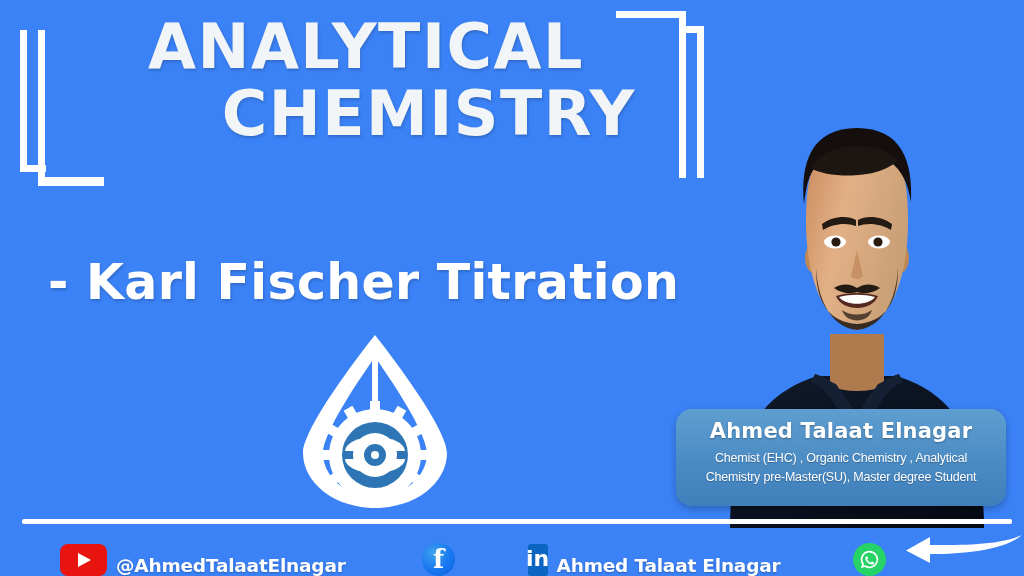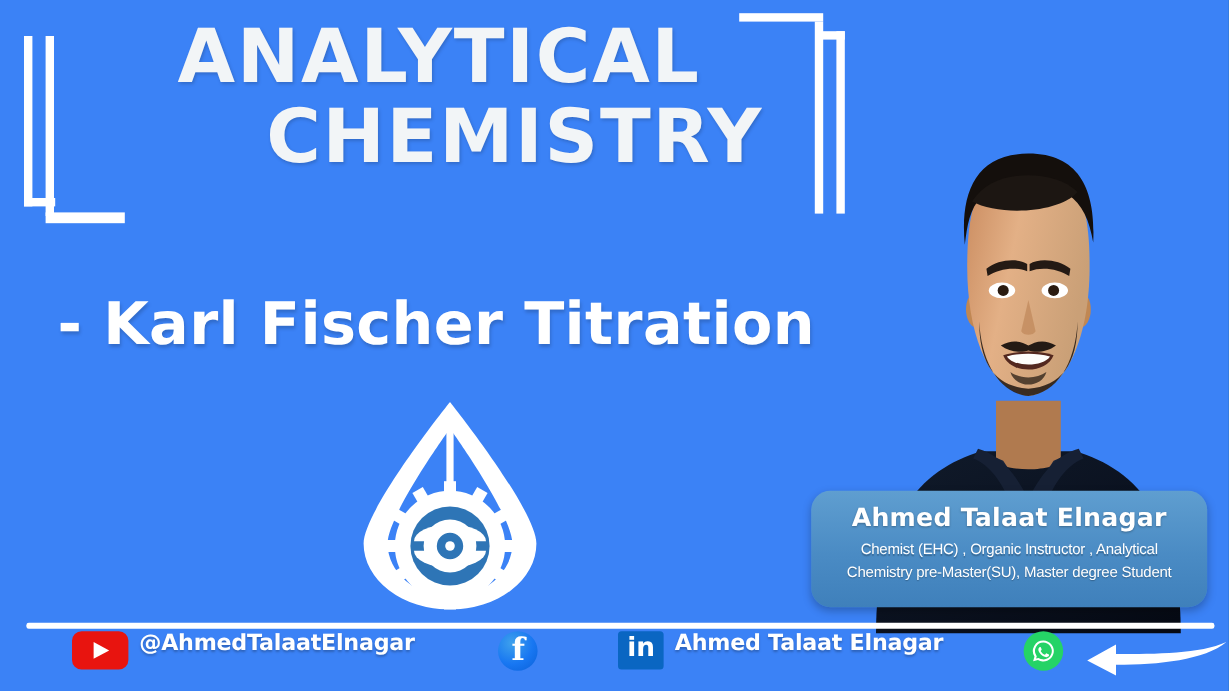--- a/index.html
+++ b/index.html
@@ -56,21 +56,21 @@
     letter-spacing:1.5px;
     font-family:"DejaVu Sans", sans-serif;
     text-shadow:1px 2px 3px rgba(0,0,0,.18);
   }
   .headline .l1 { display:block; }
   .headline .l2 { display:block;text-align:right; }
 
   
   .subtitle {
     position:absolute;
-    left:48px; top:242px;
+    left:48px; top:254px;
     color:#ffffff;
     font-size:49px;
     font-weight:bold;
     letter-spacing:.3px;
     font-family:"DejaVu Sans", sans-serif;
     text-shadow:1px 2px 3px rgba(0,0,0,.18);
     white-space:nowrap;
   }
 
   
@@ -131,21 +131,21 @@
     position:absolute;
     left:0; bottom:0;
     width:1024px; height:50px;
     display:flex;
     align-items:center;
     padding-left:12px;
   }
 
   .social-item {
     display:flex;
-    align-items:flex-start;
+    align-items:flex-end;
     height:50px;
     padding-left:48px;
   }
   .social-item .label {
     color:#ffffff;
     font-size:18.5px;
     font-weight:bold;
     font-family:"DejaVu Sans", sans-serif;
     white-space:nowrap;
     margin-left:9px;
@@ -167,21 +167,21 @@
              background:radial-gradient(circle at 35% 30%, #3ea1ec 0%, #1877f2 55%, #0a60d8 100%);
              position:relative; }
   .fb-icon span {
     position:absolute; inset:0;
     color:#ffffff; font-size:26px; font-weight:bold;
     font-family:"DejaVu Serif", serif;
     display:flex; align-items:center; justify-content:center;
     line-height:1; padding-bottom:2px;
   }
 
-  .li-icon { width:38px; height:32px; background:#0a66c2; border-radius:3px; position:relative; }
+  .li-icon { width:20px; height:32px; background:#0a66c2; border-radius:3px; position:relative; }
   .li-icon span {
     position:absolute; inset:0;
     color:#ffffff; font-size:22px; font-weight:bold;
     font-family:"DejaVu Sans", sans-serif;
     display:flex; align-items:center; justify-content:center;
     line-height:1; padding-bottom:2px;
   }
 
   .wa-icon { width:33px; height:33px; border-radius:50%; background:#25d366; position:relative; }
   .wa-icon svg { position:absolute; left:6px; top:6px; width:21px; height:21px; }
@@ -318,21 +318,21 @@
 
       <path d="M104 170 C106 206 122 230 145 232 C168 230 184 206 186 170
                C186 206 172 224 145 226 C118 224 104 206 104 170 Z" fill="#1d1510" opacity=".85"></path>
       <path d="M130 212 C138 218 152 218 160 212 C156 226 134 226 130 212 Z" fill="#1d1510" opacity=".7"></path>
     </svg>
   </div>
 
   <div class="name-card">
     <div class="person-name">Ahmed Talaat Elnagar</div>
     <div class="person-role">
-      <span>Chemist (EHC) , Organic Instructor , Analytical</span>
+      <span>Chemist (EHC) , Organic Chemistry , Analytical</span>
       <span>Chemistry pre-Master(SU), Master degree Student</span>
     </div>
   </div>
 
   <div class="divider"></div>
 
   <div class="social-bar">
 
     <div class="social-item">
       <span class="icon-box">

